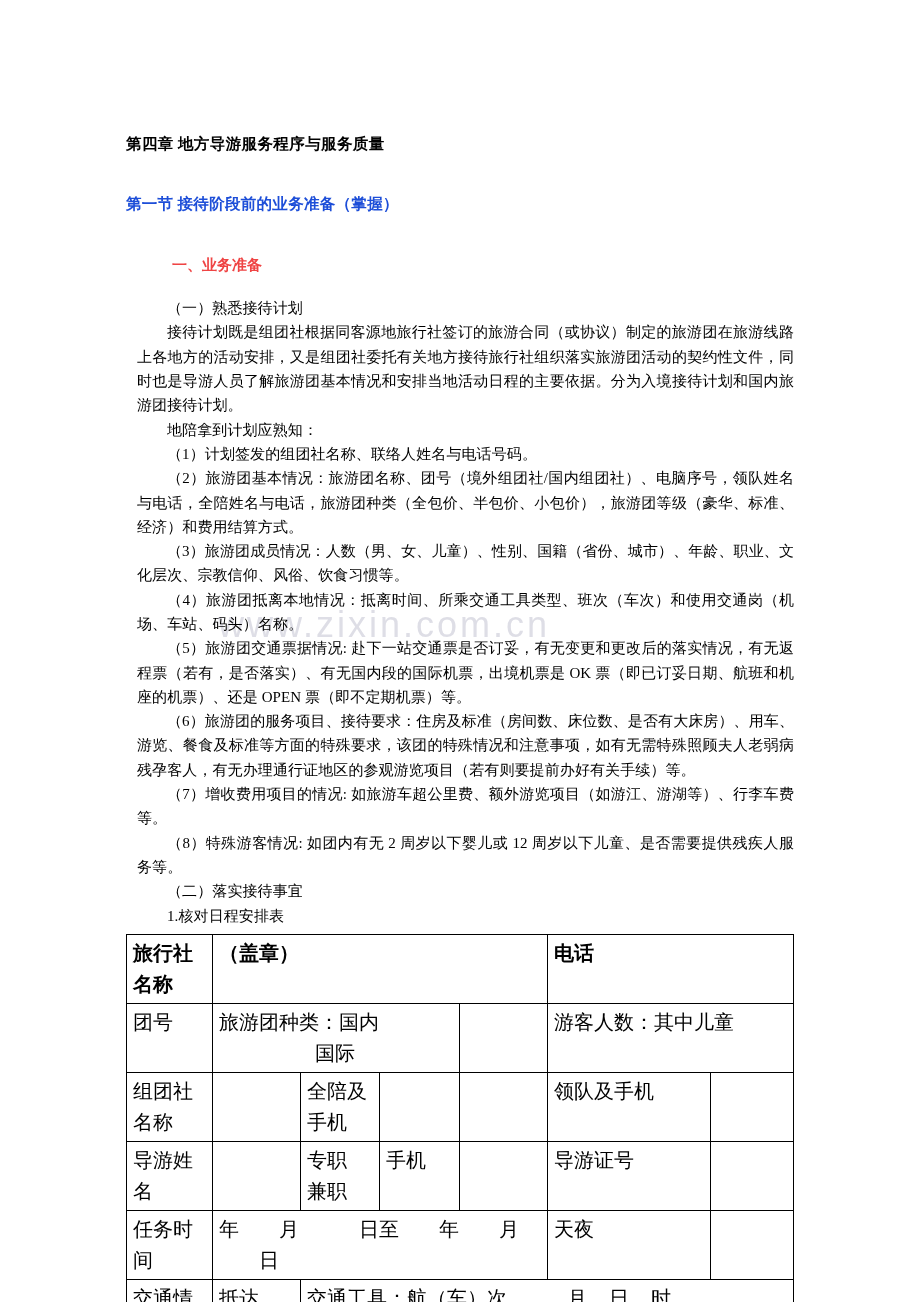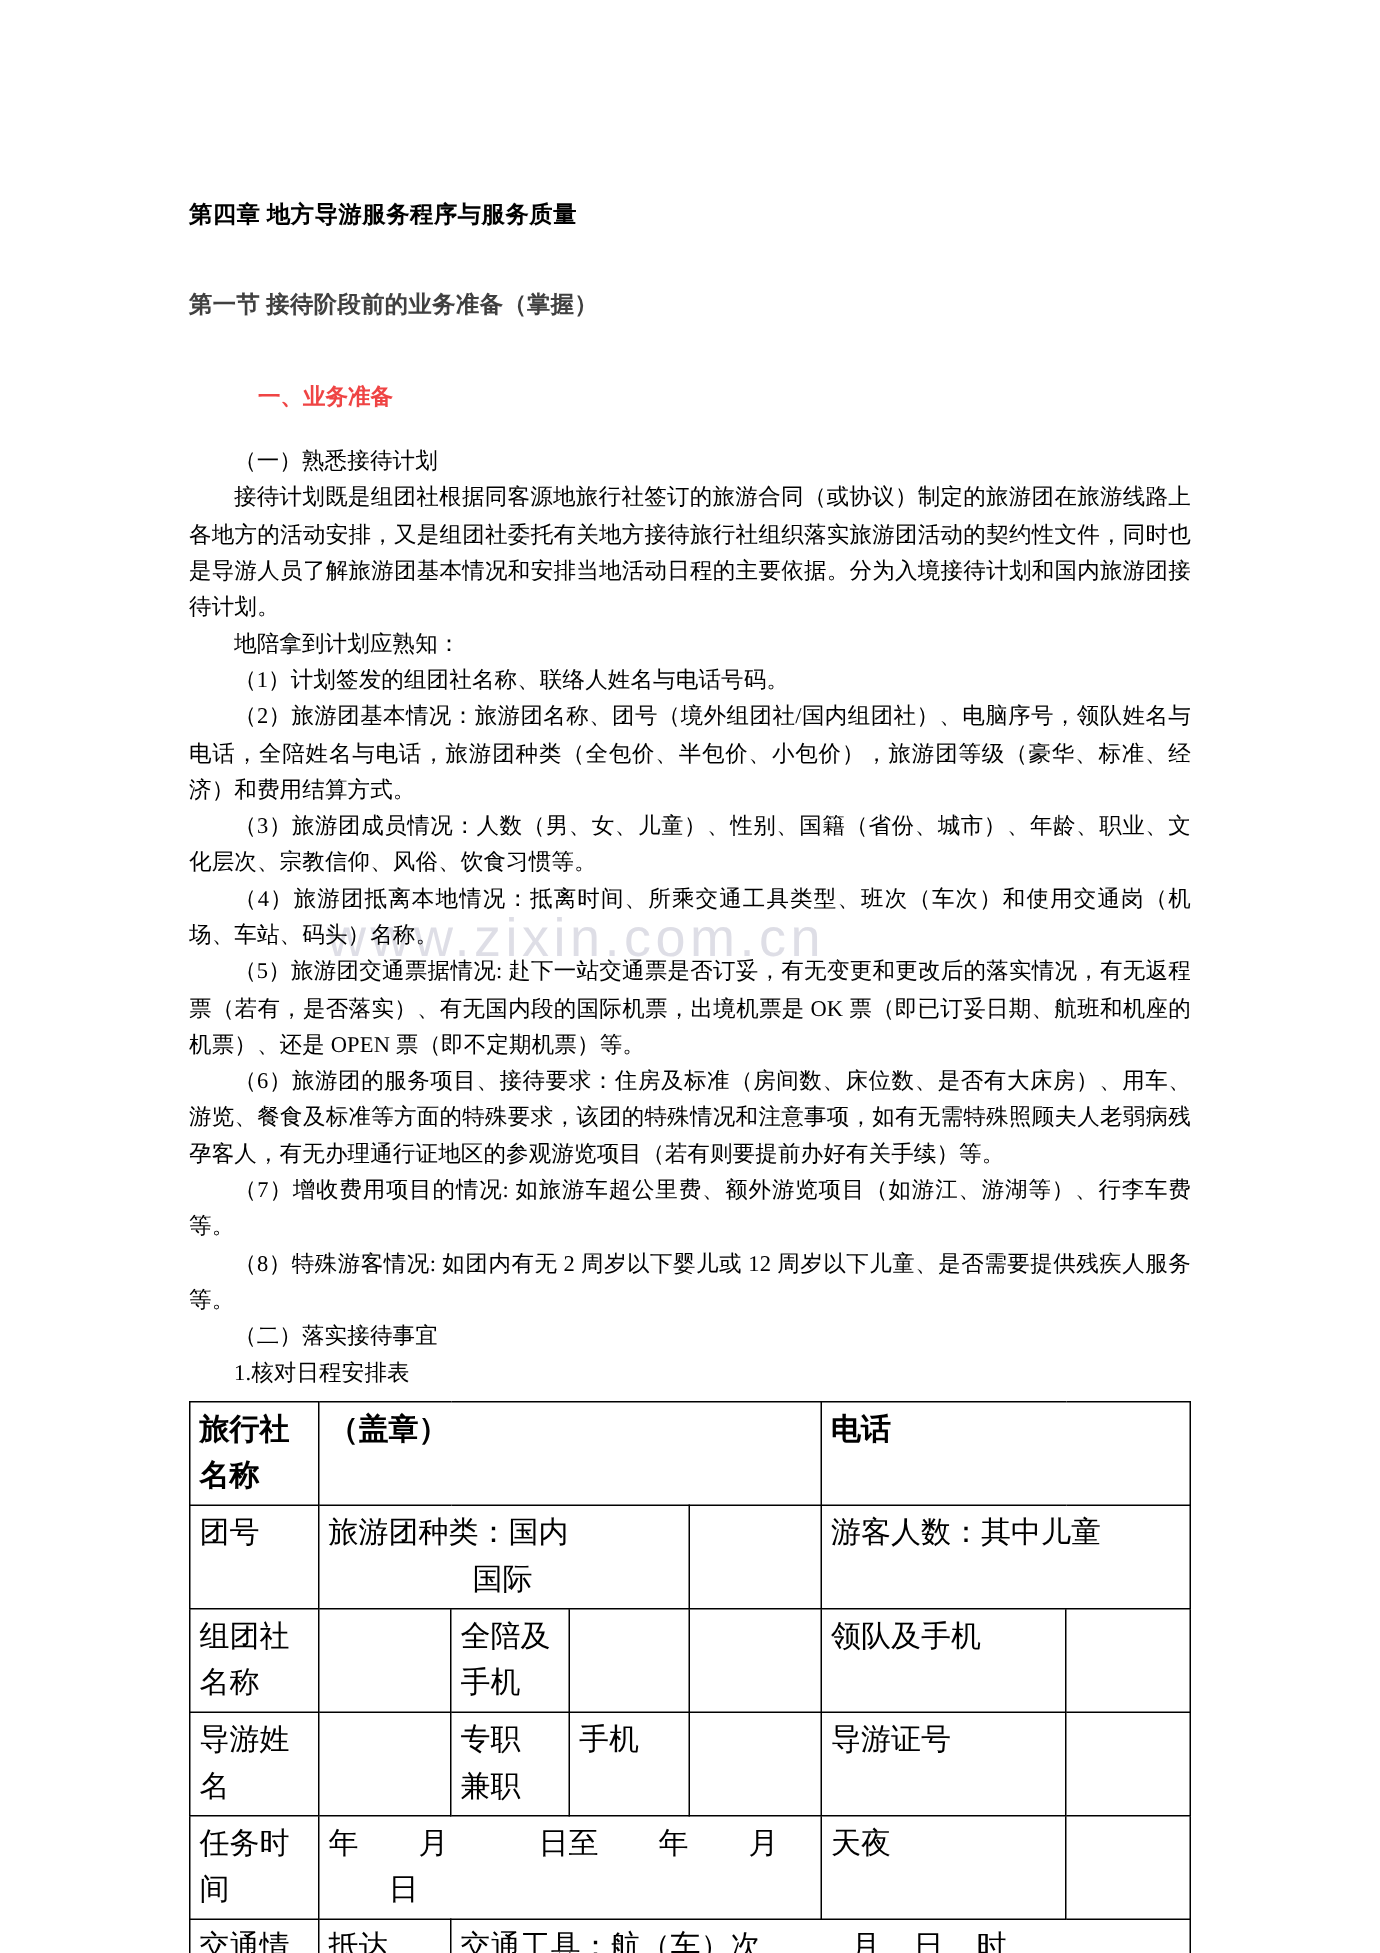--- a/index.html
+++ b/index.html
@@ -53,21 +53,21 @@
   .doc-title {
     text-align: left;
     font-size: 15.5px;
     font-weight: bold;
     letter-spacing: 0.4px;
     margin: 0;
     padding-top: 133px;
     line-height: 1.4;
   }
   .sec-title {
-    color: #404040;
+    color: #1d4ed8;
     font-weight: bold;
     font-size: 15.5px;
     margin: 0;
     padding-top: 38px;
     letter-spacing: 0.3px;
     line-height: 1.4;
   }
   .sub-title {
     color: #ef4444;
     font-size: 15px;
@@ -81,21 +81,21 @@
   p.para {
     margin: 0;
     font-size: 15px;
     line-height: 1.62;
     text-align: justify;
     text-justify: inter-ideograph;
     letter-spacing: 0.1px;
   }
   p.indent1 { text-indent: 30px; }
   p.indent2 { text-indent: 30px; }
-  .para-block { padding-top: 3px; }
+  .para-block { padding-top: 3px; margin-left: 11px; }
 
   
   table.form {
     border-collapse: collapse;
     width: 667px;
     margin-top: 6px;
     table-layout: fixed;
     font-size: 20px;
   }
   table.form td {

